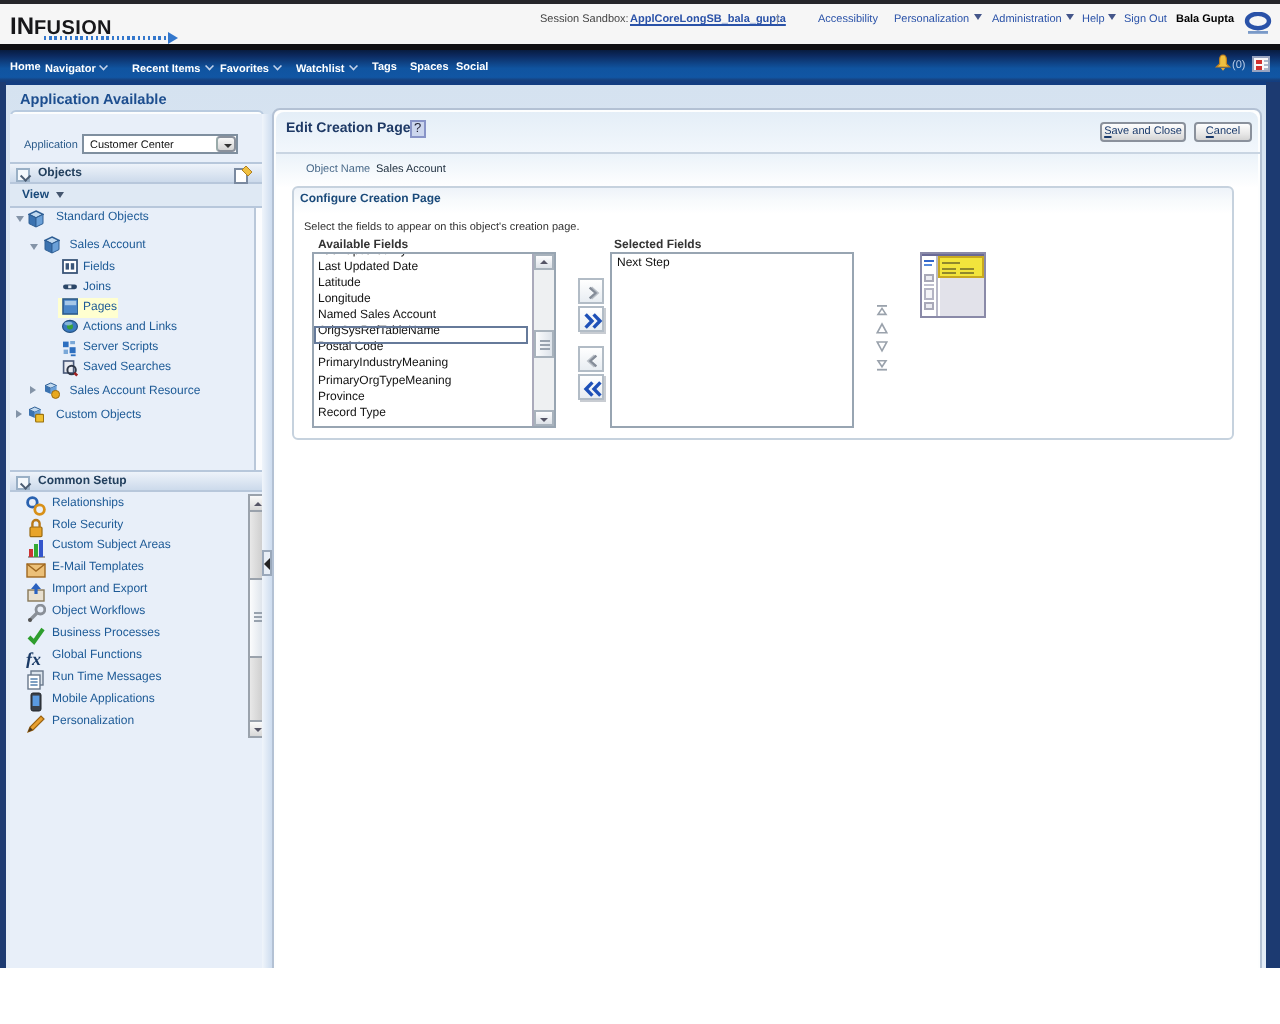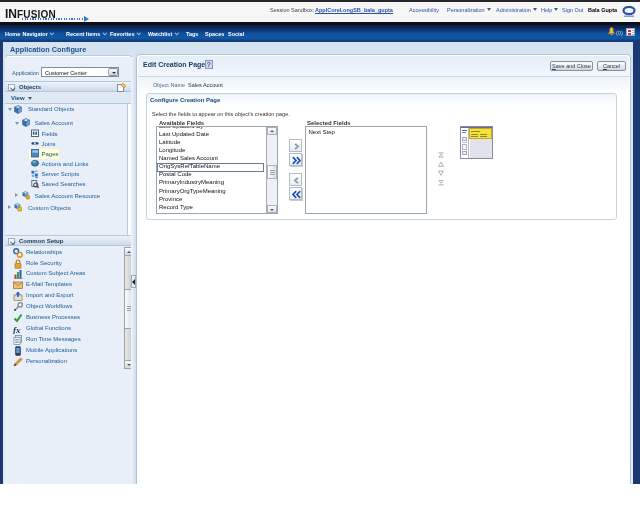--- a/index.html
+++ b/index.html
@@ -139,21 +139,21 @@
     <div class="abs" style="left:616px;top:5px;font-size:5.5px;color:#b8cce8;">(0)</div>
     <div class="abs" style="left:626px;top:2.5px;width:9px;height:8.5px;background:#f8f8fa;border:1px solid #98a4c0;">
       <div style="position:absolute;left:1px;top:1px;width:2.8px;height:2.2px;background:#d03030;"></div>
       <div style="position:absolute;left:1px;top:4px;width:2.8px;height:2.2px;background:#d03030;"></div>
       <div style="position:absolute;left:4.6px;top:1px;width:2.6px;height:1px;background:#b0b8cc;"></div>
       <div style="position:absolute;left:4.6px;top:3px;width:2.6px;height:1px;background:#b0b8cc;"></div>
       <div style="position:absolute;left:4.6px;top:5px;width:2.6px;height:1px;background:#b0b8cc;"></div>
     </div>
   </div>
   <div class="abs" id="content">
-    <div class="abs" id="apptitle">Application Configure</div>
+    <div class="abs" id="apptitle">Application Available</div>
     <div class="abs" id="lefttab"></div>
     <div class="abs" id="leftpanel">
 
       <div class="abs lp-label" style="left:7px;top:12.5px;">Application</div>
       <div class="abs" id="selApp">
           <span class="txt">Customer Center</span>
           <span class="btn"></span>
         </div>
       <div class="abs hdr" style="top:24px;">
         <span class="cbox"></span>

